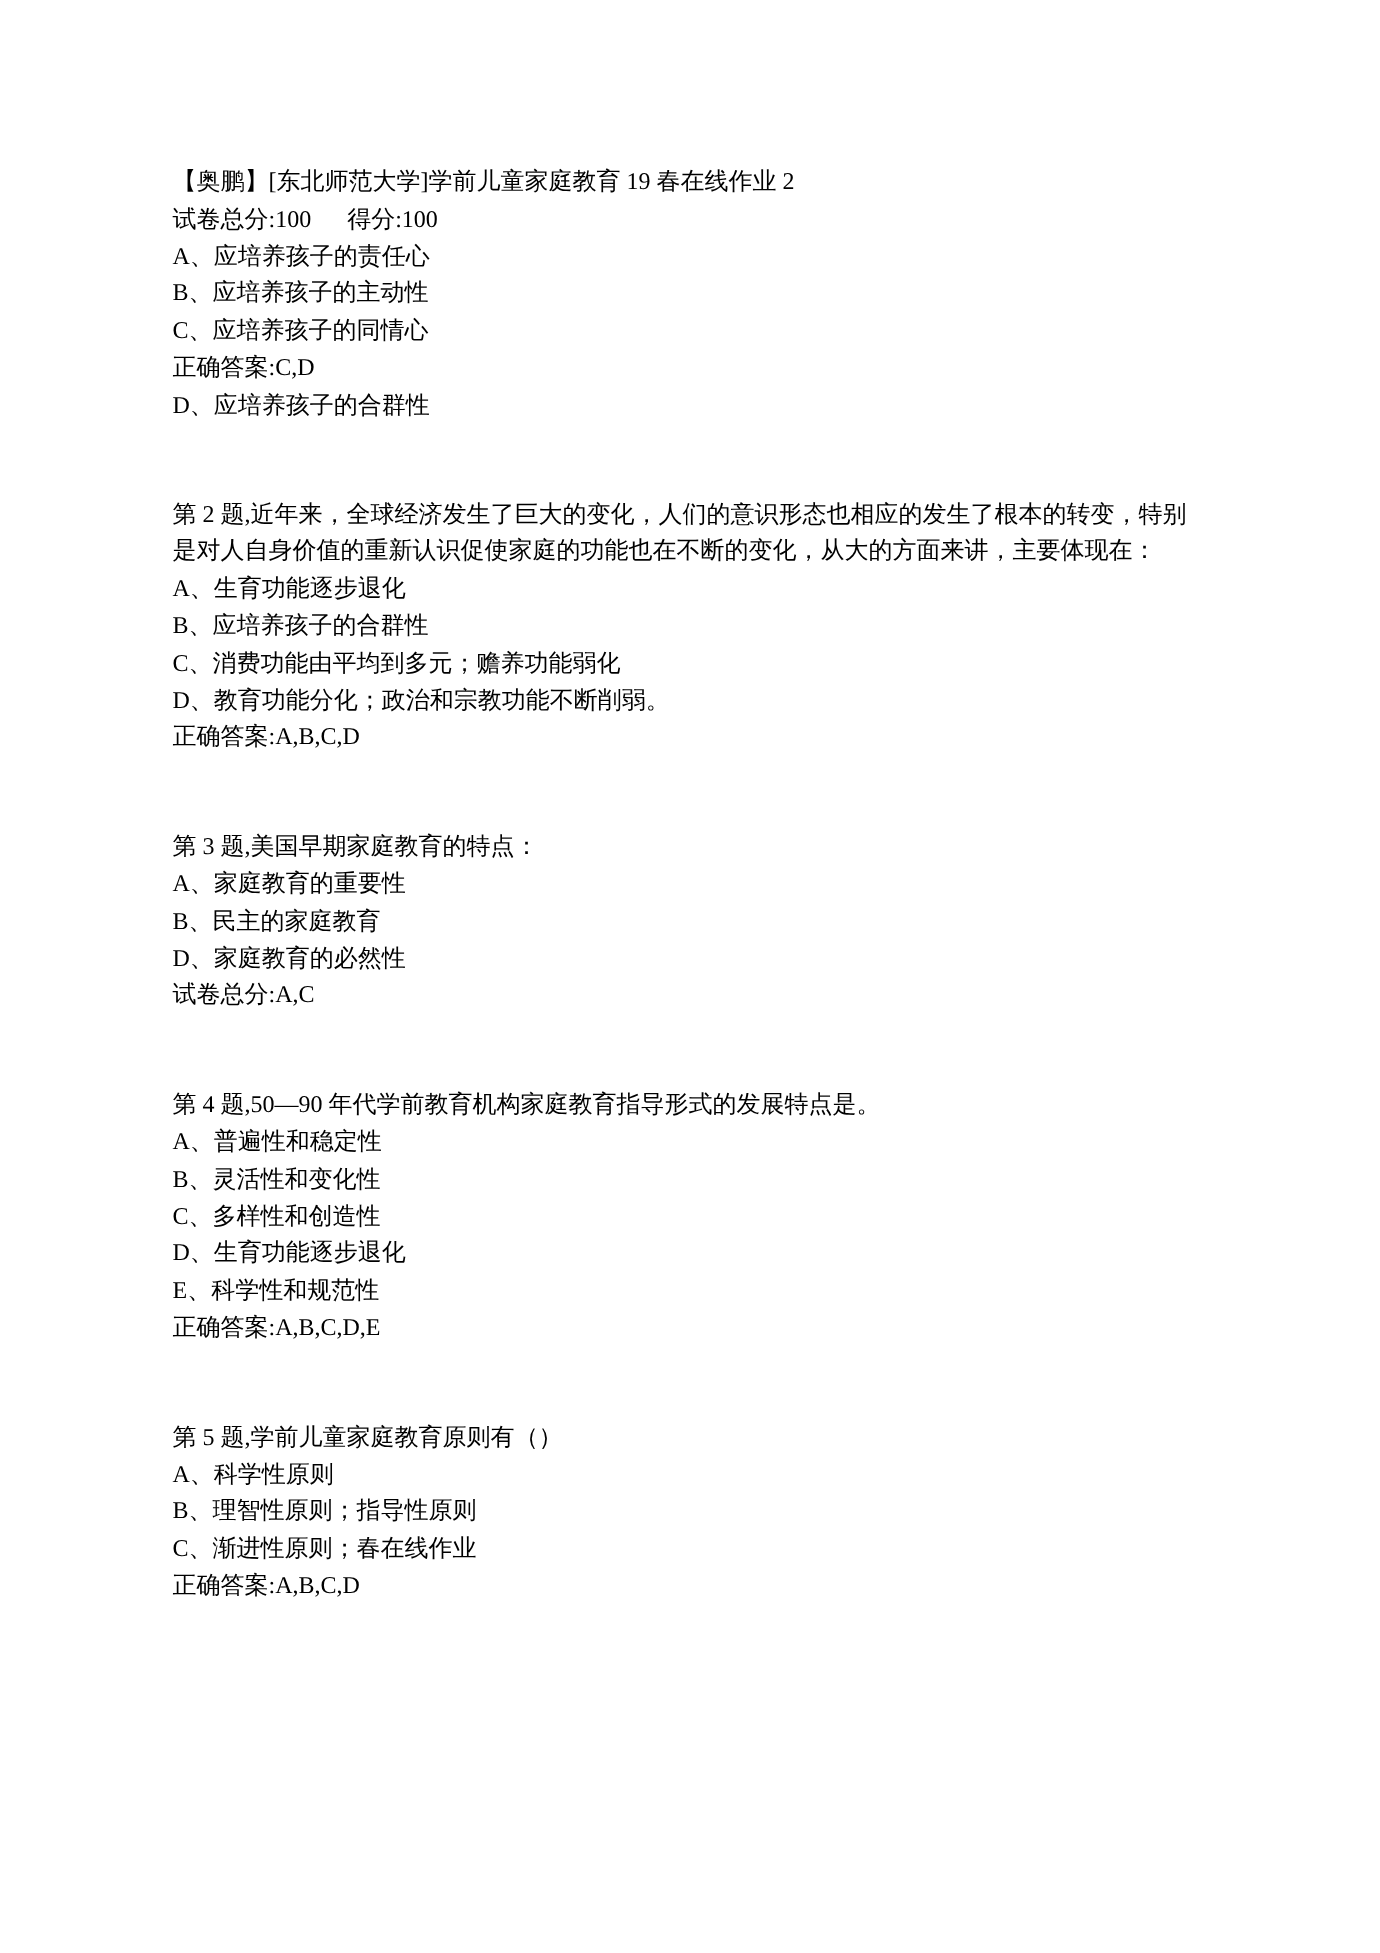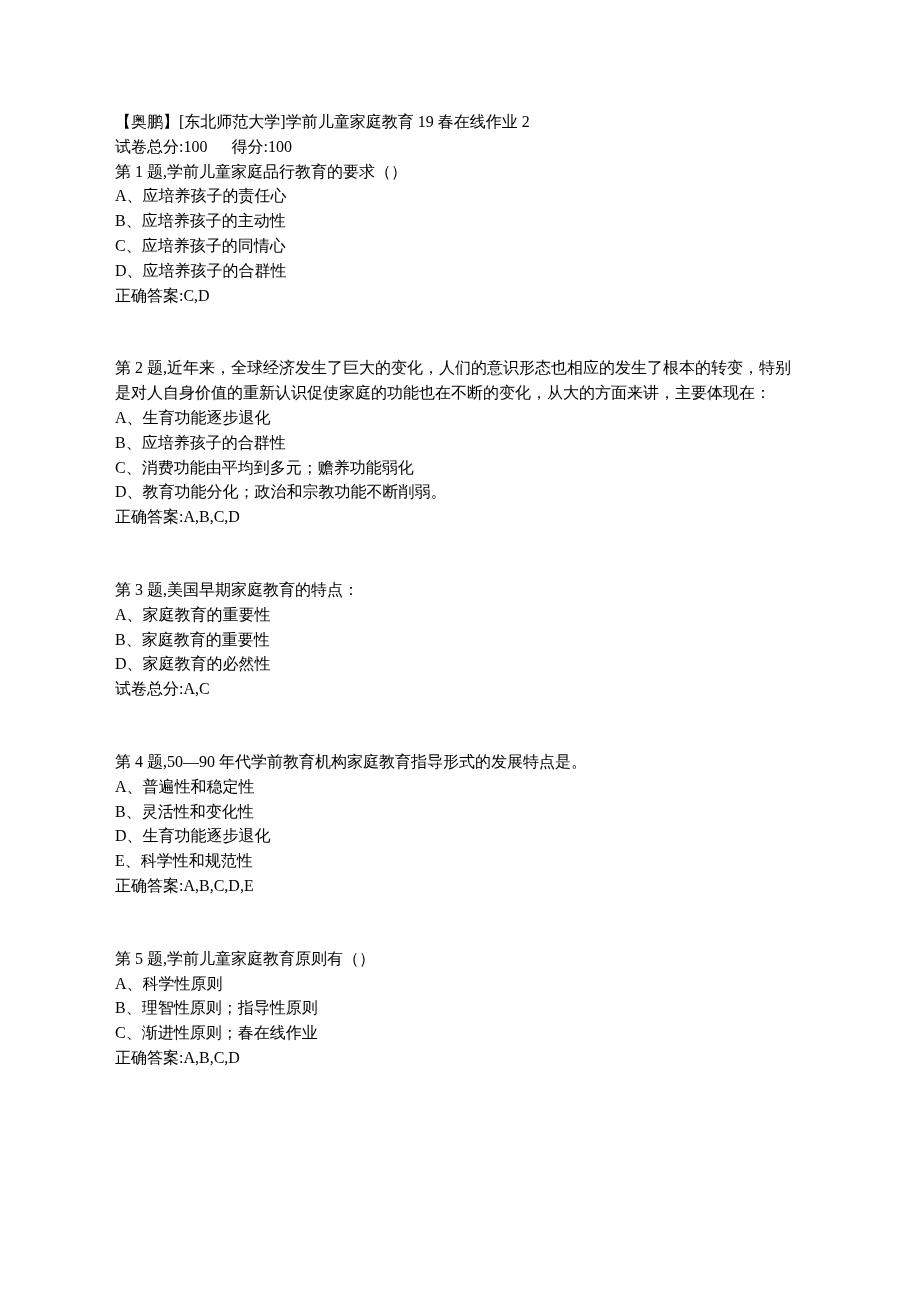--- a/index.html
+++ b/index.html
@@ -24,49 +24,49 @@
   </style>
 </head>
 <body>
 
 <div class="page">
 
   <div class="line">【奥鹏】[东北师范大学]学前儿童家庭教育 19 春在线作业 2</div>
   <div class="line"><span>试卷总分:100</span>      <span>得分:100</span></div>
 
   <div class="question-block">
-    <div class="line">第 1 题,学前儿童家庭品行教育的要求（）</div>
     <div class="line">A、应培养孩子的责任心</div>
     <div class="line">B、应培养孩子的主动性</div>
     <div class="line">C、应培养孩子的同情心</div>
+    <div class="line">正确答案:C,D</div>
     <div class="line">D、应培养孩子的合群性</div>
-    <div class="line">正确答案:C,D</div>
   </div>
 
   <div class="question-block">
     <div class="line">第 2 题,近年来，全球经济发生了巨大的变化，人们的意识形态也相应的发生了根本的转变，特别是对人自身价值的重新认识促使家庭的功能也在不断的变化，从大的方面来讲，主要体现在：</div>
     <div class="line">A、生育功能逐步退化</div>
     <div class="line">B、应培养孩子的合群性</div>
     <div class="line">C、消费功能由平均到多元；赡养功能弱化</div>
     <div class="line">D、教育功能分化；政治和宗教功能不断削弱。</div>
     <div class="line">正确答案:A,B,C,D</div>
   </div>
 
   <div class="question-block">
     <div class="line">第 3 题,美国早期家庭教育的特点：</div>
     <div class="line">A、家庭教育的重要性</div>
-    <div class="line">B、家庭教育的重要性</div>
+    <div class="line">B、民主的家庭教育</div>
     <div class="line">D、家庭教育的必然性</div>
     <div class="line">试卷总分:A,C</div>
   </div>
 
   <div class="question-block">
     <div class="line">第 4 题,50—90 年代学前教育机构家庭教育指导形式的发展特点是。</div>
     <div class="line">A、普遍性和稳定性</div>
     <div class="line">B、灵活性和变化性</div>
+    <div class="line">C、多样性和创造性</div>
     <div class="line">D、生育功能逐步退化</div>
     <div class="line">E、科学性和规范性</div>
     <div class="line">正确答案:A,B,C,D,E</div>
   </div>
 
   <div class="question-block">
     <div class="line">第 5 题,学前儿童家庭教育原则有（）</div>
     <div class="line">A、科学性原则</div>
     <div class="line">B、理智性原则；指导性原则</div>
     <div class="line">C、渐进性原则；春在线作业</div>

